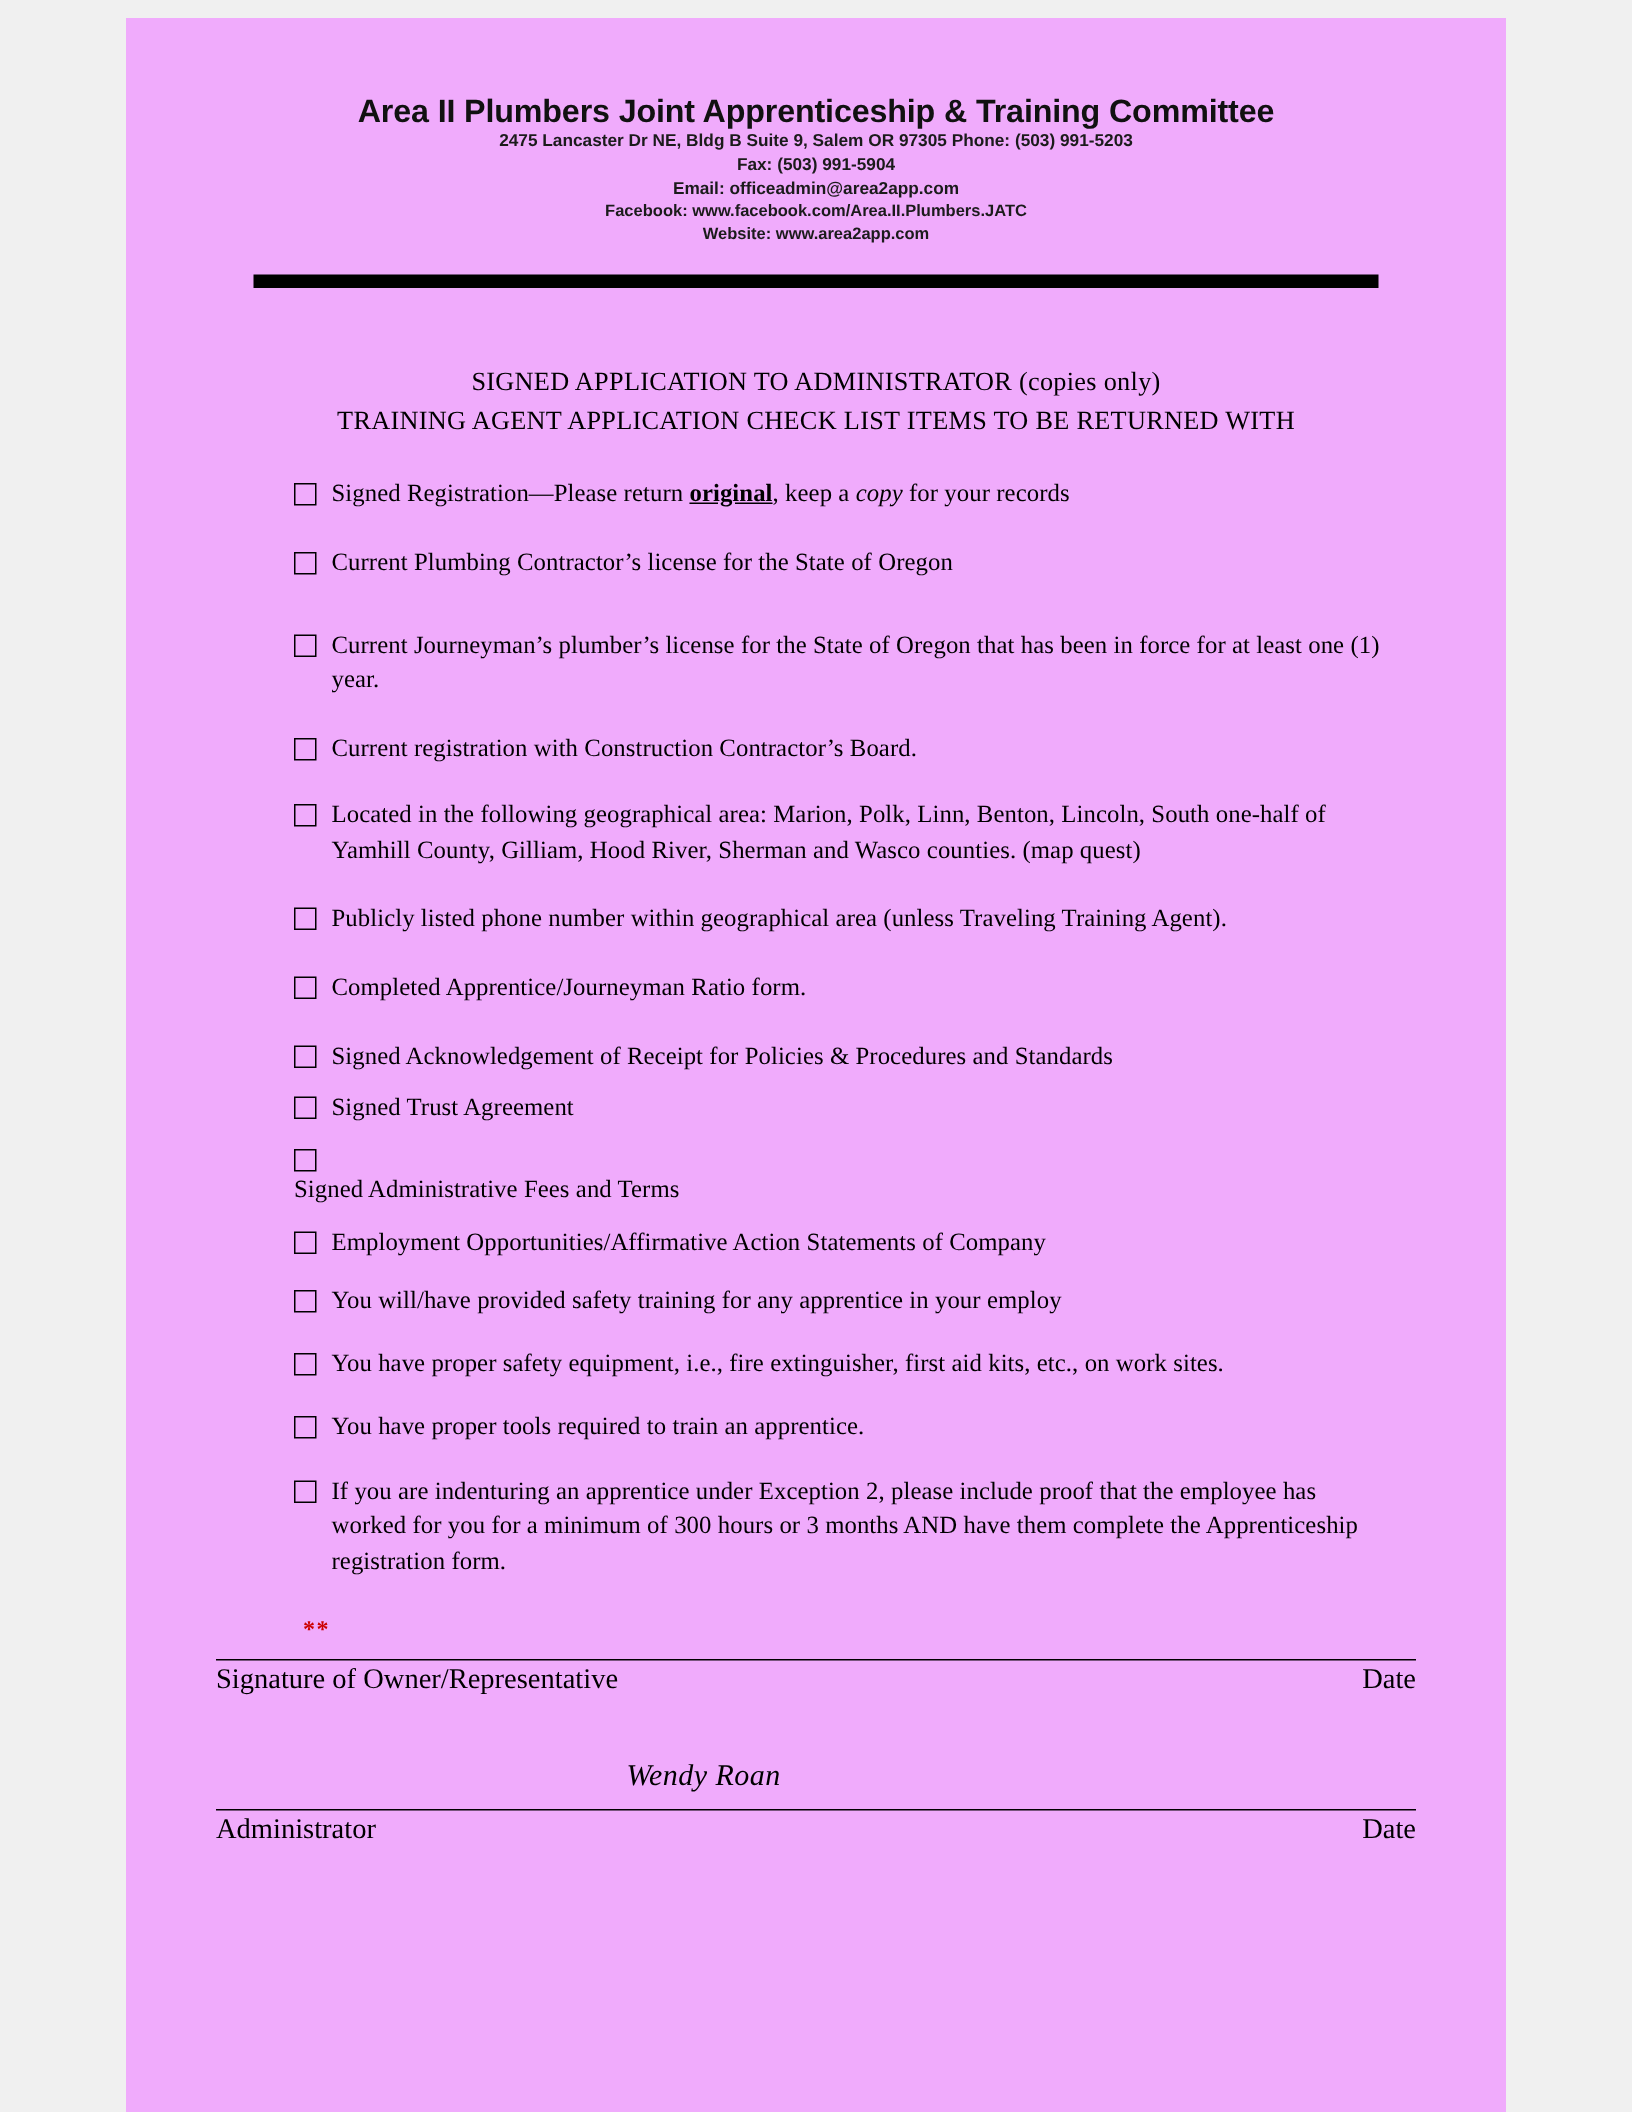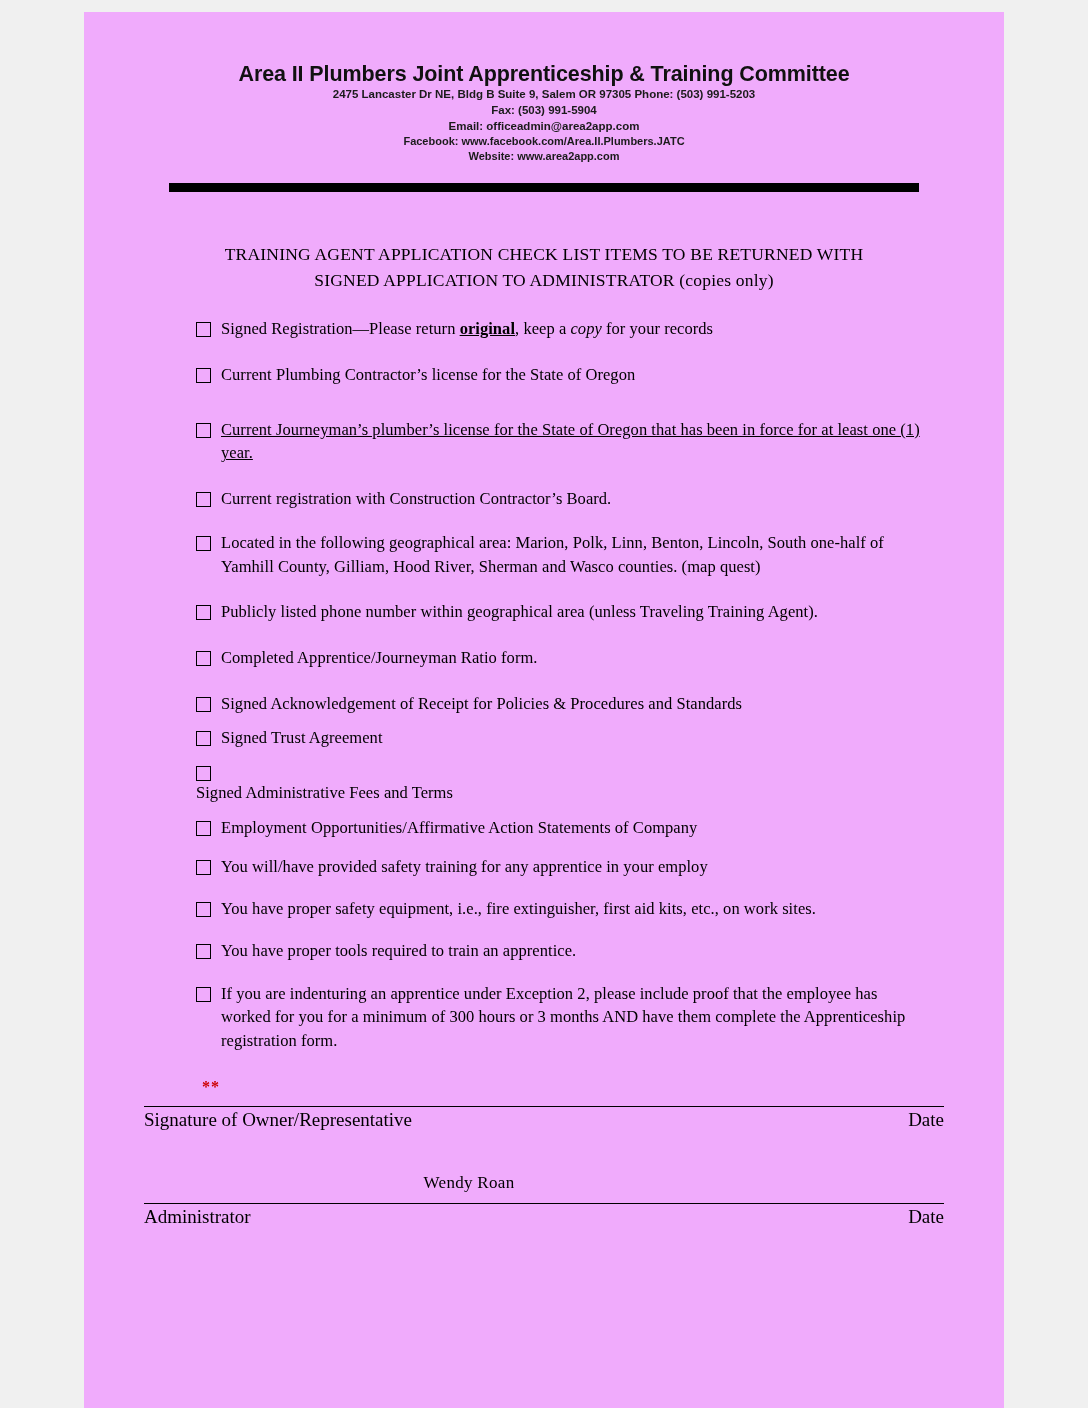--- a/index.html
+++ b/index.html
@@ -104,24 +104,25 @@
     margin-top: 10px;
   }
   .sigrow {
     display: flex;
     justify-content: space-between;
     font-size: 19px;
     padding-top: 2px;
   }
   .admin-name {
     text-align: center;
-    font-size: 17px;
+    font-size: 20px;
     margin-top: 42px;
     padding-right: 150px;
     letter-spacing: 0.3px;
+    font-style: italic;
   }
   .sigline2 {
     border-top: 1.3px solid #000;
     margin-top: 10px;
   }
 </style>
 </head>
 <body>
 
 <div class="page">
@@ -131,34 +132,34 @@
       <div class="lh-title">Area II Plumbers Joint Apprenticeship &amp; Training Committee</div>
       <div class="lh-line">2475 Lancaster Dr NE, Bldg B Suite 9, Salem OR 97305 Phone: (503) 991-5203</div>
       <div class="lh-line">Fax: (503) 991-5904</div>
       <div class="lh-line">Email: officeadmin@area2app.com</div>
       <div class="lh-line small">Facebook:  www.facebook.com/Area.II.Plumbers.JATC</div>
       <div class="lh-line small">Website:  www.area2app.com</div>
     </div>
     <div class="rule"></div>
 
     <div class="doc-title">
+      <div>SIGNED APPLICATION TO ADMINISTRATOR (copies only)</div>
       <div>TRAINING AGENT APPLICATION CHECK LIST ITEMS TO BE RETURNED WITH</div>
-      <div>SIGNED APPLICATION TO ADMINISTRATOR (copies only)</div>
     </div>
 
     <div class="checklist" id="checklist">
         <div class="item" style="margin-top: 0px;">
           <span class="box"></span>
           <span class="item-text">Signed Registration—Please return <u>original</u>, keep a <i>copy</i> for your records</span>
         </div>
         <div class="item" style="margin-top: 22px;">
           <span class="box"></span>
           <span class="item-text">Current Plumbing Contractor’s license for the State of Oregon</span>
         </div>
-        <div class="item" style="margin-top: 32px; text-decoration: underline;">
+        <div class="item" style="margin-top: 32px;">
           <span class="box"></span>
           <span class="item-text">Current Journeyman’s plumber’s license for the State of Oregon that has been in force for at least one (1) year.</span>
         </div>
         <div class="item" style="margin-top: 22px;">
           <span class="box"></span>
           <span class="item-text">Current registration with Construction Contractor’s Board.</span>
         </div>
         <div class="item" style="margin-top: 21px; font-family: Liberation Serif, serif;">
           <span class="box"></span>
           <span class="item-text">Located in the following geographical area: Marion, Polk, Linn, Benton, Lincoln, South one-half of Yamhill County, Gilliam, Hood River, Sherman and Wasco counties. (map quest)</span>

